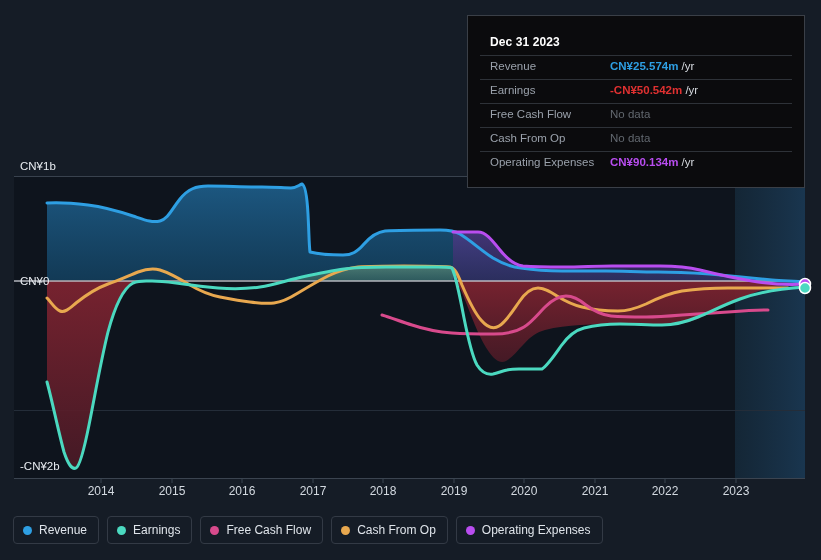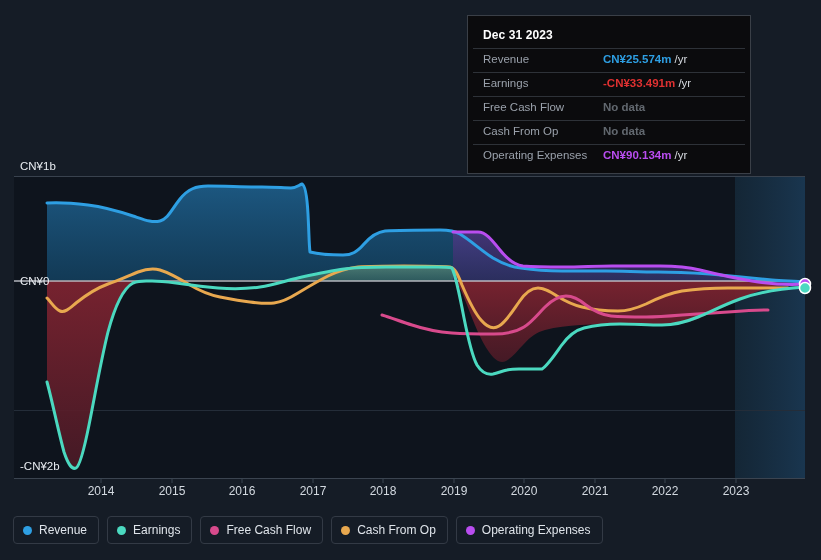--- a/index.html
+++ b/index.html
@@ -18,25 +18,25 @@
   .axis-label{
     fill:#e9edf2;font-size:11.5px;font-family:"Liberation Sans", sans-serif;
   }
   .xtick{
     fill:#d3d9e0;font-size:12px;font-family:"Liberation Sans", sans-serif;
     text-anchor:middle;
   }
 
   
   .tooltip{
-    position:absolute;left:467px;top:15px;width:284px;
+    position:absolute;left:467px;top:15px;width:338px;
     background:#0b0b0d;
     border:1px solid #3a3f47;
     box-sizing:border-box;
-    padding:5px;
+    padding:12px;
     font-family:"Liberation Sans", sans-serif;
   }
   .tt-date{
     color:#ffffff;font-size:12px;font-weight:bold;
     padding:7px 10px 6px 10px;
     letter-spacing:.1px;
   }
   .tt-row{
     display:flex;align-items:baseline;
     border-top:1px solid #2e3238;
@@ -45,21 +45,21 @@
   }
   .tt-row.noborder{border-top:none;}
   .tt-key{
     color:#9aa1ab;font-size:11.5px;
     width:120px;flex:0 0 120px;
     white-space:nowrap;
   }
   .tt-val{font-size:11.5px;white-space:nowrap;}
   .tt-val b{font-weight:bold;}
   .tt-unit{color:#d7dbe0;font-weight:normal;}
-  .tt-nodata{color:#62686f;font-size:11.5px;font-weight:bold;}
+  .tt-nodata{color:#62686f;font-size:11.5px;}
 
   
   .legend{
     position:absolute;left:13px;top:516px;
     display:flex;gap:8px;align-items:center;
   }
   .legend-item{
     display:flex;align-items:center;gap:7px;
     border:1px solid #333a45;
     border-radius:4px;
@@ -237,21 +237,21 @@
   <div class="tooltip">
     <div class="tt-date">Dec 31 2023</div>
 
     <div class="tt-row">
       <span class="tt-key">Revenue</span>
       <span class="tt-val"><b style="color:#2e9fe3">CN¥25.574m</b><span class="tt-unit"> /yr</span></span>
     </div>
 
     <div class="tt-row">
       <span class="tt-key">Earnings</span>
-      <span class="tt-val"><b style="color:#e03131">-CN¥33.491m</b><span class="tt-unit"> /yr</span></span>
+      <span class="tt-val"><b style="color:#e03131">-CN¥50.542m</b><span class="tt-unit"> /yr</span></span>
     </div>
 
 
     <div class="tt-row">
       <span class="tt-key">Free Cash Flow</span>
       <span class="tt-nodata">No data</span>
     </div>
 
     <div class="tt-row">
       <span class="tt-key">Cash From Op</span>

